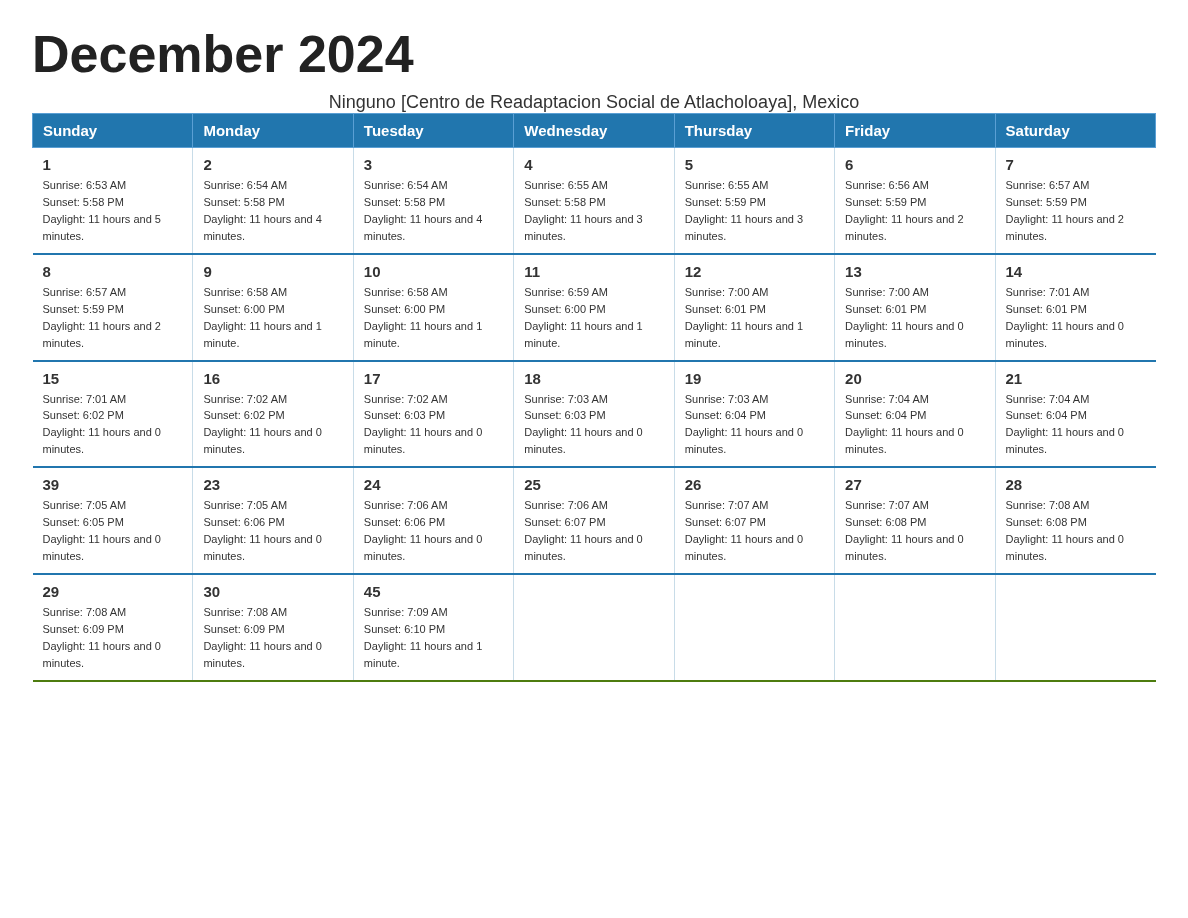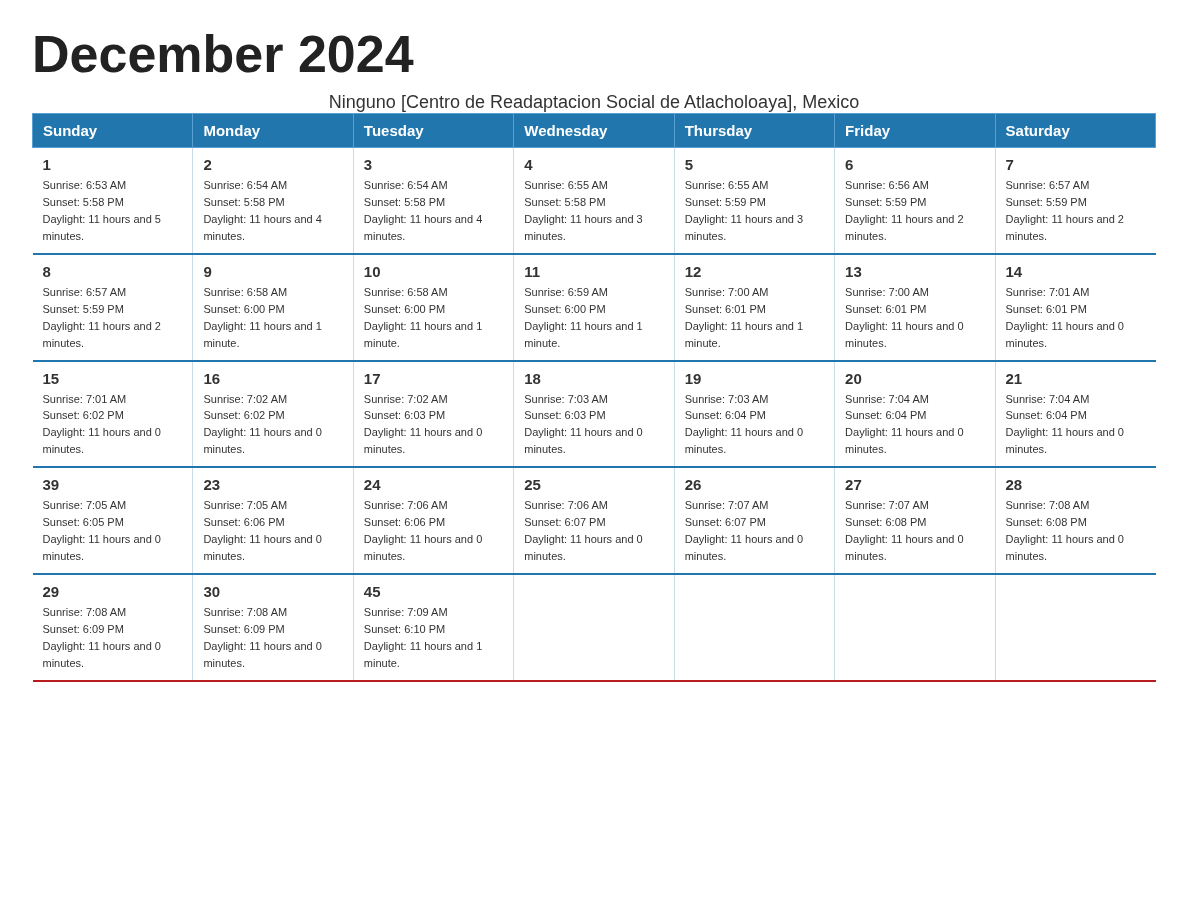--- a/index.html
+++ b/index.html
@@ -67,21 +67,21 @@
       font-weight: bold;
       display: block;
       margin-bottom: 4px;
     }
     .day-info {
       font-size: 11px;
       line-height: 1.45;
       color: #333;
     }
     tbody tr:last-child {
-      border-bottom: 2px solid #b91c1c;
+      border-bottom: 2px solid #4d7c0f;
     }
   </style>
 </head>
 <body>
 
 <div class="header-row">
   <h1 class="page-title">December 2024</h1>
 </div>
 
 <p class="subtitle">Ninguno [Centro de Readaptacion Social de Atlacholoaya], Mexico</p>

